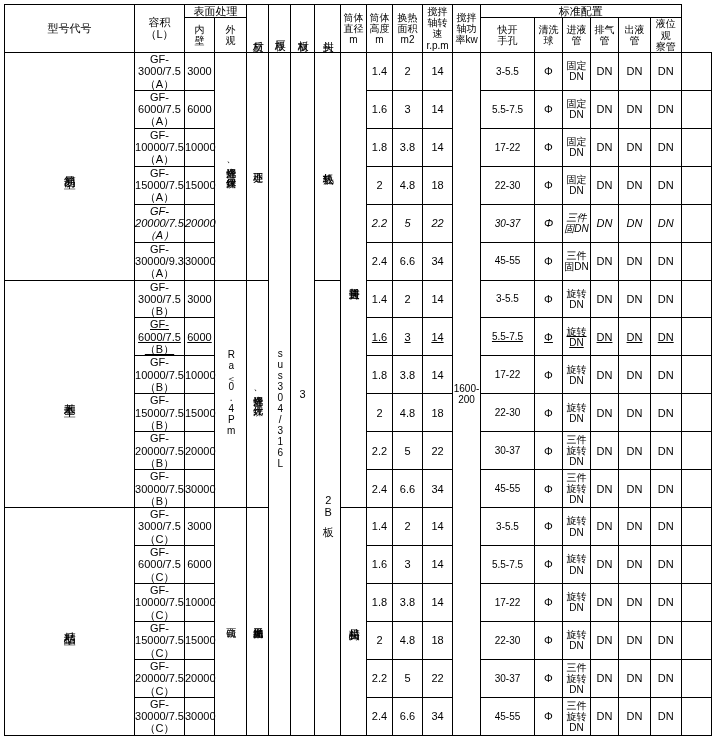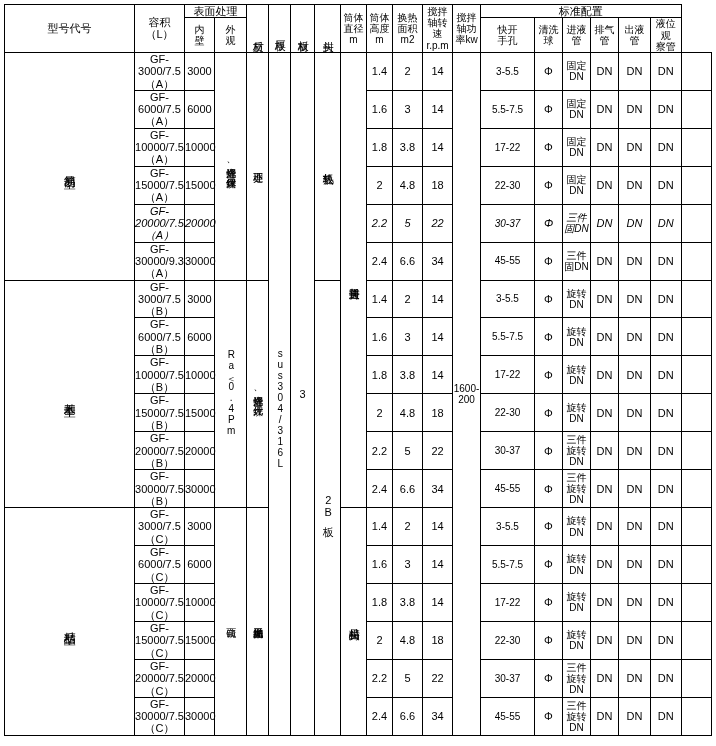--- a/index.html
+++ b/index.html
@@ -177,21 +177,21 @@
           <td class="num">2</td>
           <td class="num">14</td>
           <td class="tiny">3-5.5</td>
           <td class="num">Φ</td>
           <td class="wrapcell">旋转DN</td>
           <td class="num">DN</td>
           <td class="num">DN</td>
           <td class="num">DN</td>
           <td class="num"></td>
         </tr>
-        <tr style="height: 36px;">
+        <tr style="height: 36px; text-decoration: underline;">
           <td class="model">GF-6000/7.5（B）</td>
           <td class="num">6000</td>
           <td class="num">1.6</td>
           <td class="num">3</td>
           <td class="num">14</td>
           <td class="tiny">5.5-7.5</td>
           <td class="num">Φ</td>
           <td class="wrapcell">旋转DN</td>
           <td class="num">DN</td>
           <td class="num">DN</td>

